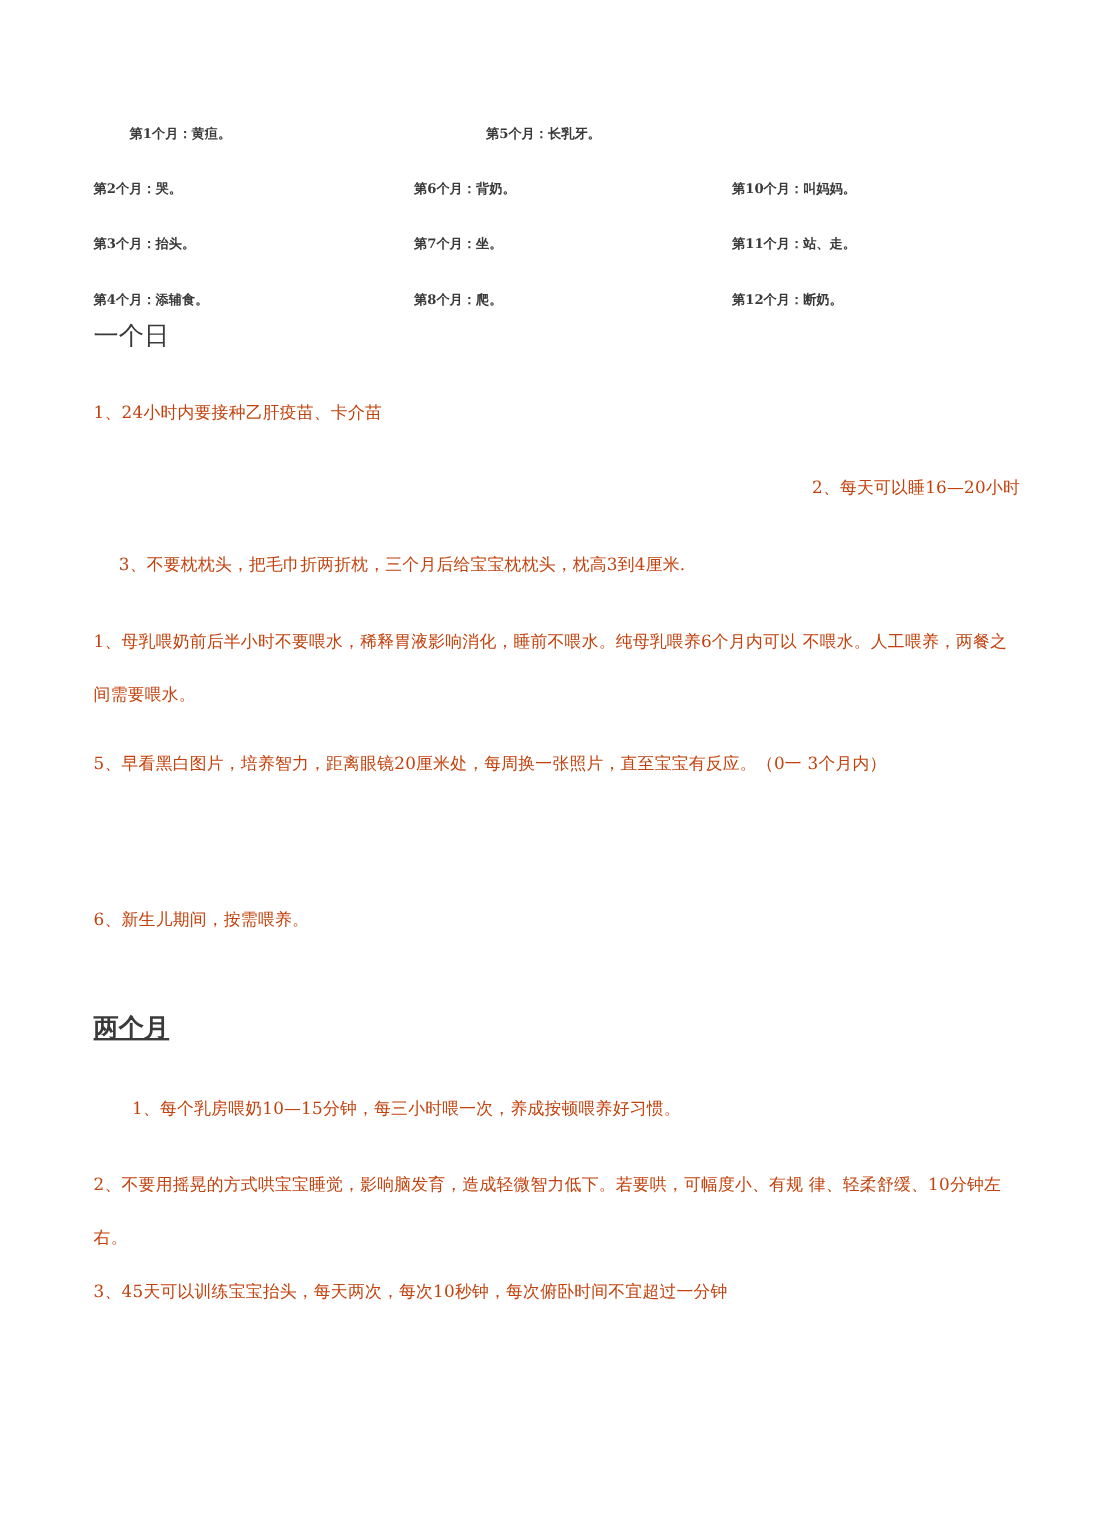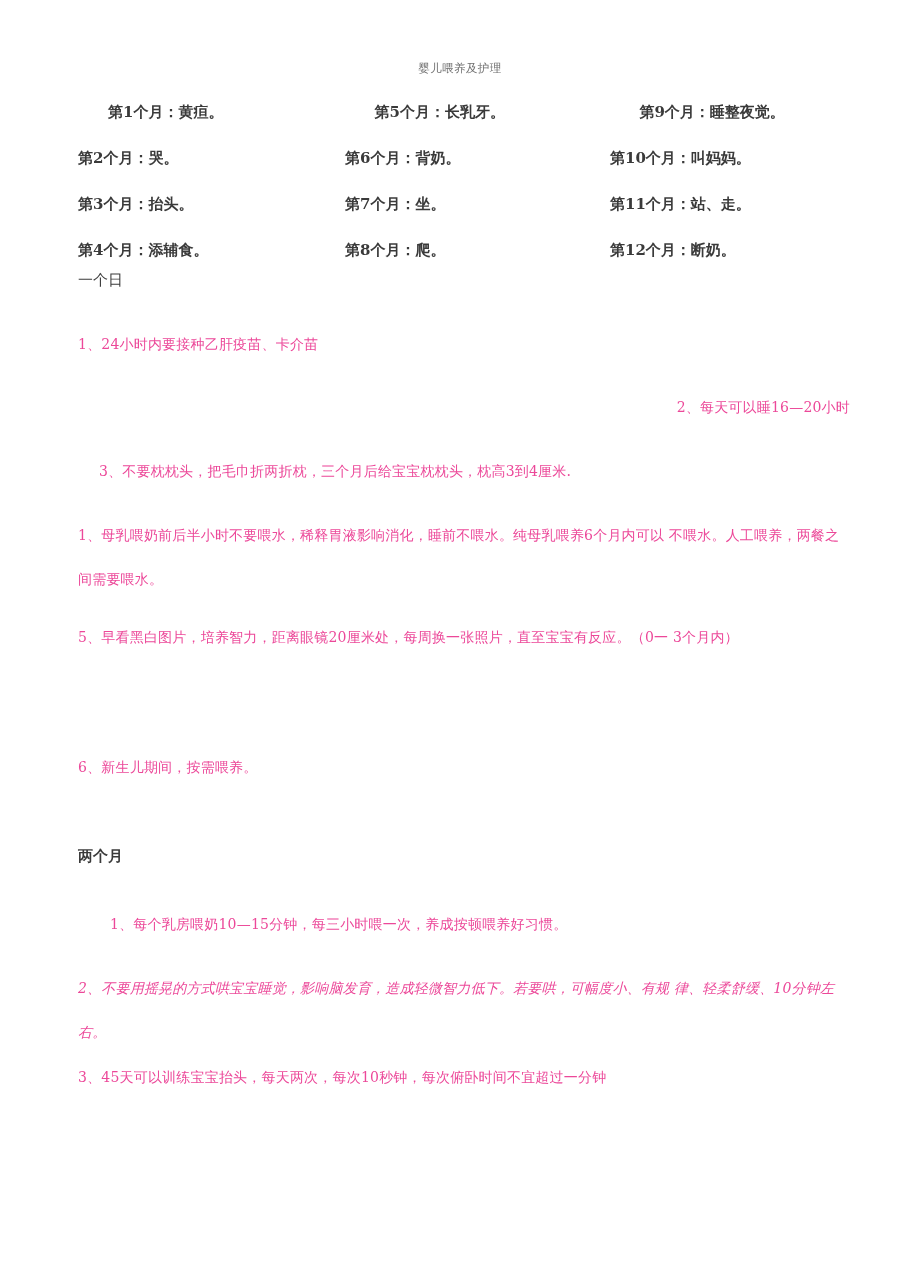--- a/index.html
+++ b/index.html
@@ -44,80 +44,78 @@
     width: 790px;
   }
   .ms-row {
     display: flex;
     height: 46px;
     align-items: flex-start;
   }
   .ms-cell {
     font-family: "DejaVu Serif", "Liberation Serif", serif;
     font-weight: bold;
-    font-size: 15px;
+    font-size: 11px;
     line-height: 22px;
     color: #3a3a3a;
     white-space: nowrap;
   }
   .ms-col-1 { width: 267px; }
   .ms-col-2 { width: 265px; }
   .ms-col-3 { width: 258px; }
   .ms-row.first .ms-cell { padding-left: 30px; }
 
   
   .section-head {
     position: absolute;
     left: 78px;
     font-family: "DejaVu Serif", "Liberation Serif", serif;
-    font-size: 15px;
+    font-size: 21px;
     line-height: 22px;
     color: #3a3a3a;
     white-space: nowrap;
   }
-  .section-head.bold { font-weight: bold; }
+  .section-head.bold { font-weight: bold; text-decoration: underline; }
 
   .para {
     position: absolute;
     left: 78px;
     width: 772px;
     font-family: "DejaVu Serif", "Liberation Serif", serif;
     font-size: 14px;
     line-height: 44px;
-    color: #ec4899;
+    color: #c2410c;
     letter-spacing: 0.2px;
     text-align: left;
   }
 
   
   #head-one   { top: 269px; }
   #p1-1 { top: 322px; }
   #p1-2 { top: 385px; text-align: right; }
   #p1-3 { top: 449px; margin-left: 21px; }
   #p1-4 { top: 513px; }
   #p1-5 { top: 615px; }
   #p1-6 { top: 745px; }
   #head-two   { top: 845px; }
   #p2-1 { top: 902px; margin-left: 32px; }
-  #p2-2 { top: 966px; font-style: italic; }
+  #p2-2 { top: 966px; }
   #p2-3 { top: 1055px; }
 </style>
 </head>
 <body>
 
 <div class="page">
 
-  <div class="doc-title">婴儿喂养及护理</div>
 
   <div class="milestones">
 
     <div class="ms-row first">
       <div class="ms-cell ms-col-1">第1个月：黄疸。</div>
       <div class="ms-cell ms-col-2">第5个月：长乳牙。</div>
-      <div class="ms-cell ms-col-3">第9个月：睡整夜觉。</div>
     </div>
 
     <div class="ms-row">
       <div class="ms-cell ms-col-1">第2个月：哭。</div>
       <div class="ms-cell ms-col-2">第6个月：背奶。</div>
       <div class="ms-cell ms-col-3">第10个月：叫妈妈。</div>
     </div>
 
     <div class="ms-row">
       <div class="ms-cell ms-col-1">第3个月：抬头。</div>

